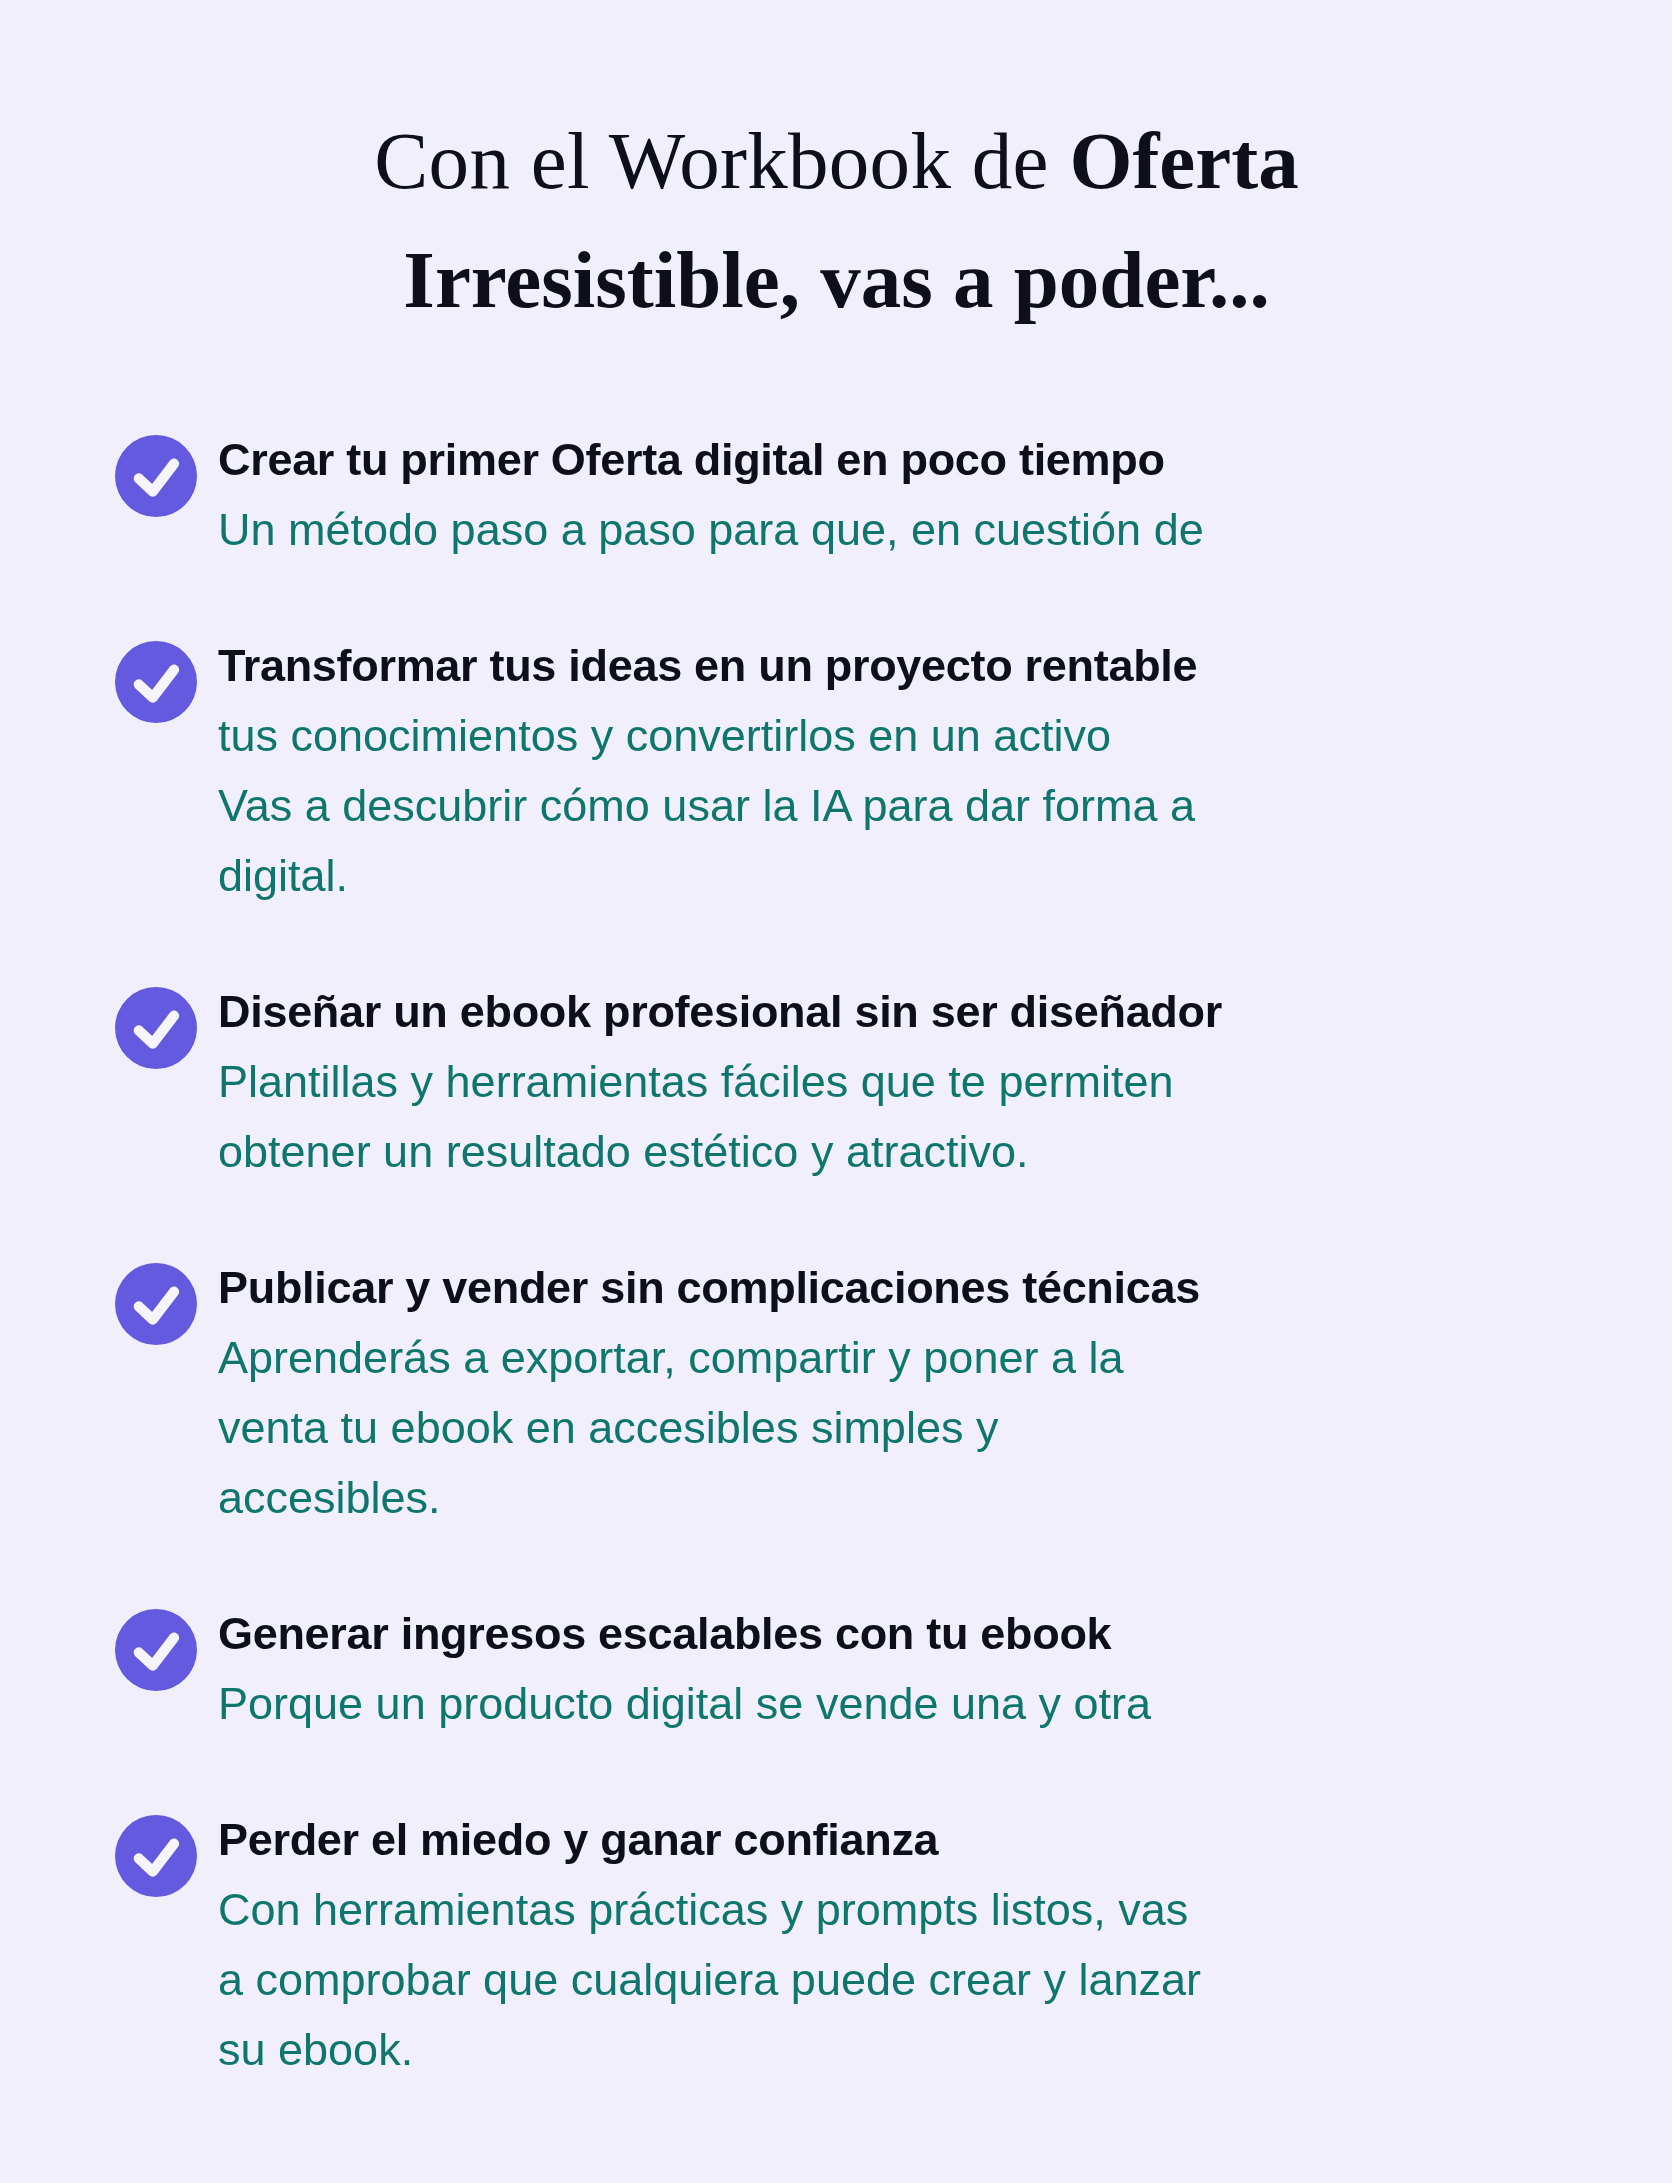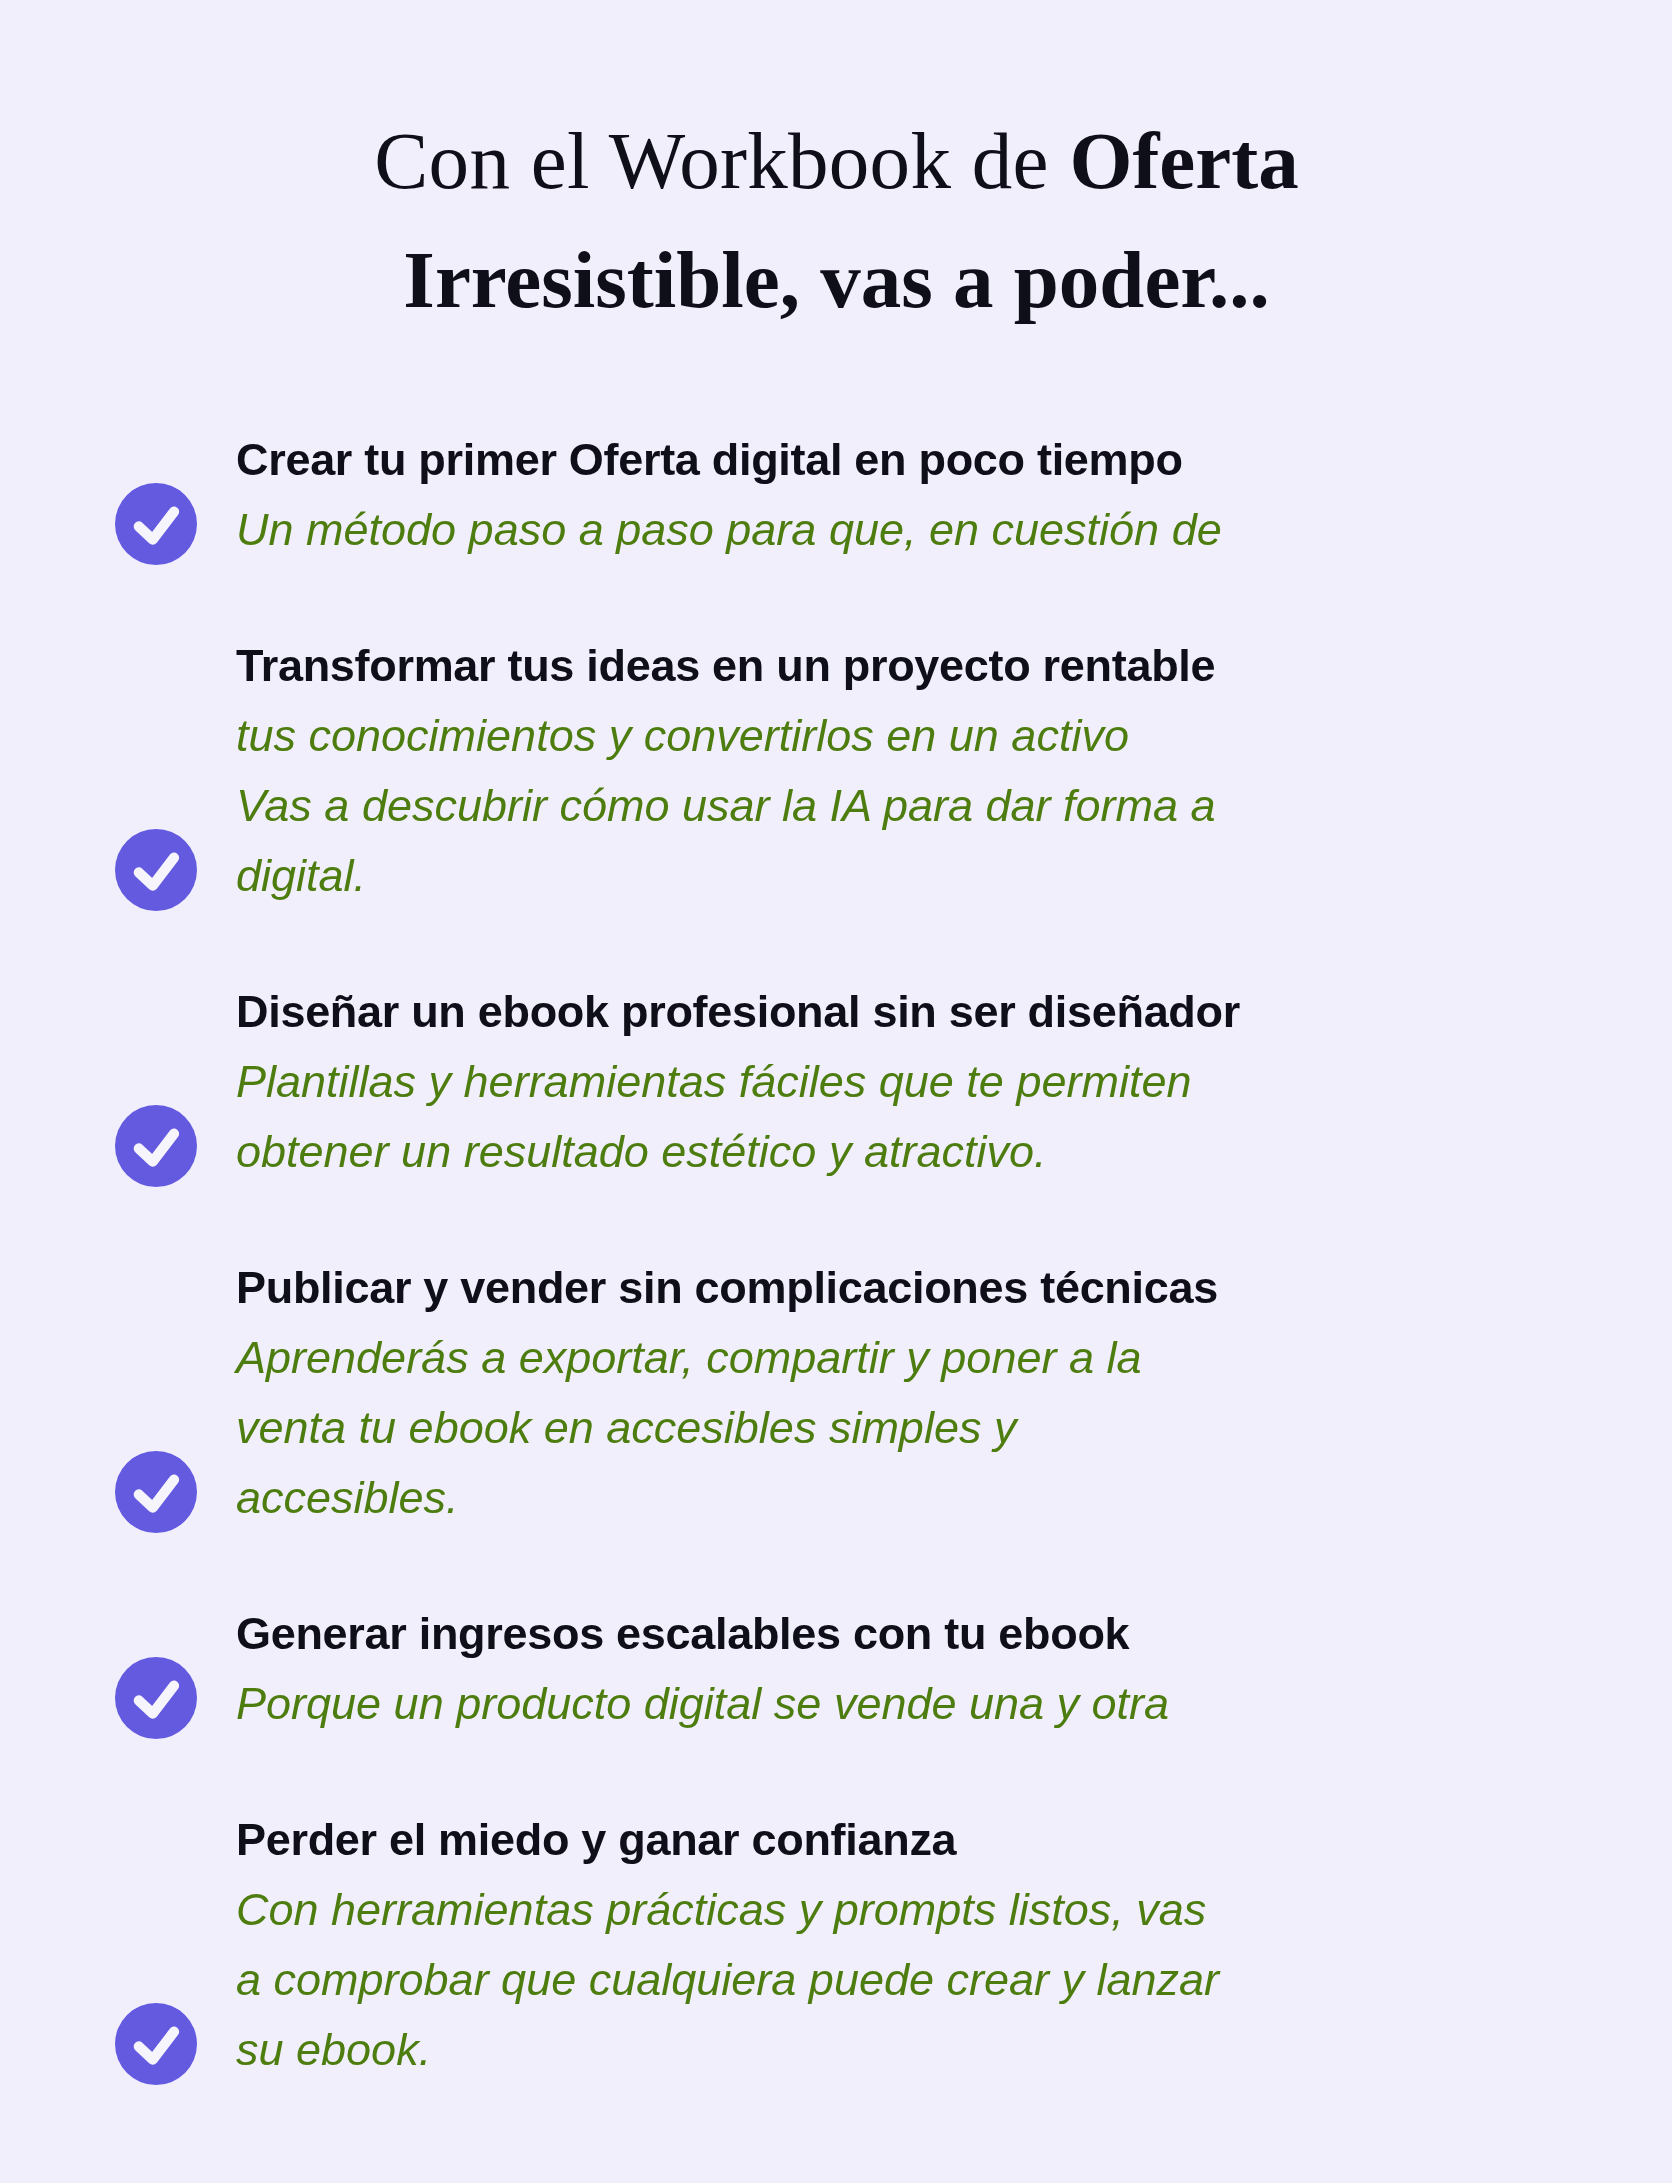--- a/index.html
+++ b/index.html
@@ -29,22 +29,22 @@
     font-weight: 700;
     letter-spacing: 0;
   }
   .benefits {
     list-style: none;
     margin: 85px 0 0 0;
     padding: 0 98px 0 115px;
   }
   .benefit {
     display: flex;
-    align-items: flex-end;
-    gap: 39px;
+    align-items: flex-start;
+    gap: 21px;
     margin-bottom: 66px;
   }
   .check {
     flex: 0 0 auto;
     width: 82px;
     height: 82px;
     margin-top: 9.8px;
     display: block;
   }
   .check svg {
@@ -59,22 +59,21 @@
   }
   .benefit-heading {
     display: block;
     font-weight: 700;
     color: #0f0f19;
     letter-spacing: -0.3px;
   }
   .benefit-line {
     display: block;
     font-weight: 400;
-    color: #4d7c0f;
-    font-style: italic;
+    color: #0f766e;
   }
 </style>
 </head>
 <body>
 
 <h1 class="title"><span>Con el Workbook de </span><span class="bold">Oferta</span><br>
   <span class="bold">Irresistible, vas a poder...</span>
 </h1>
 
 <ul class="benefits">

